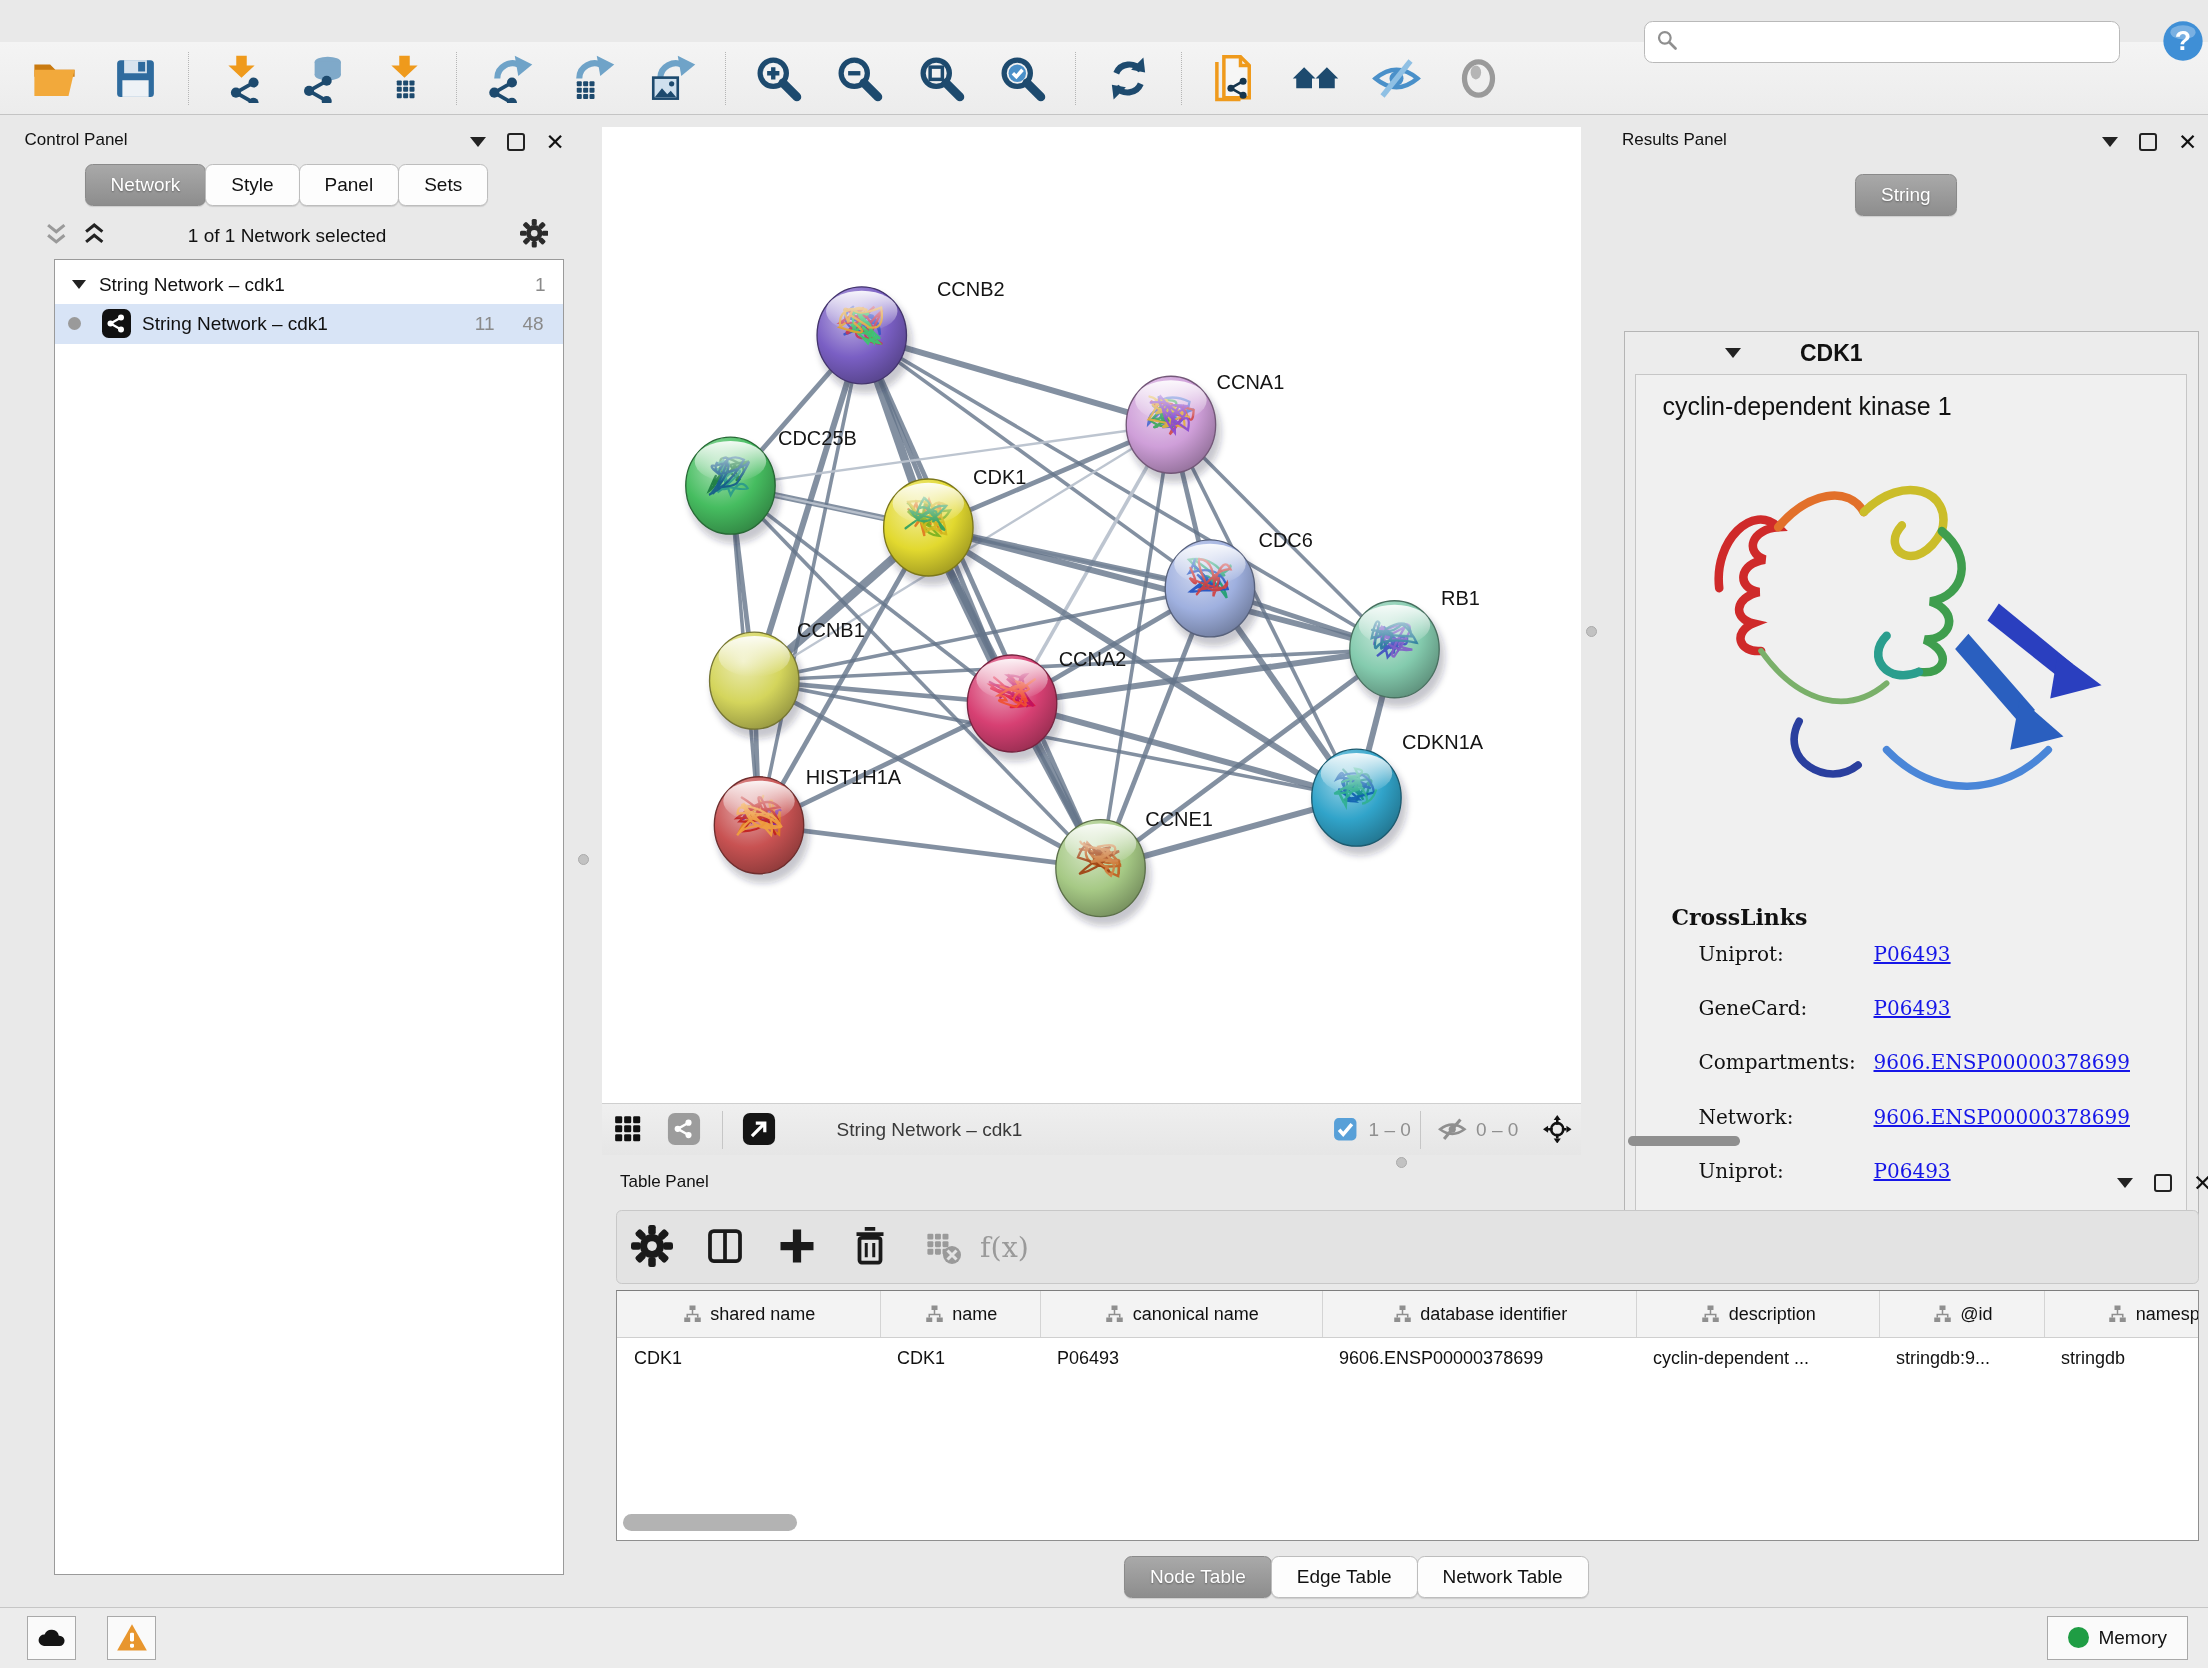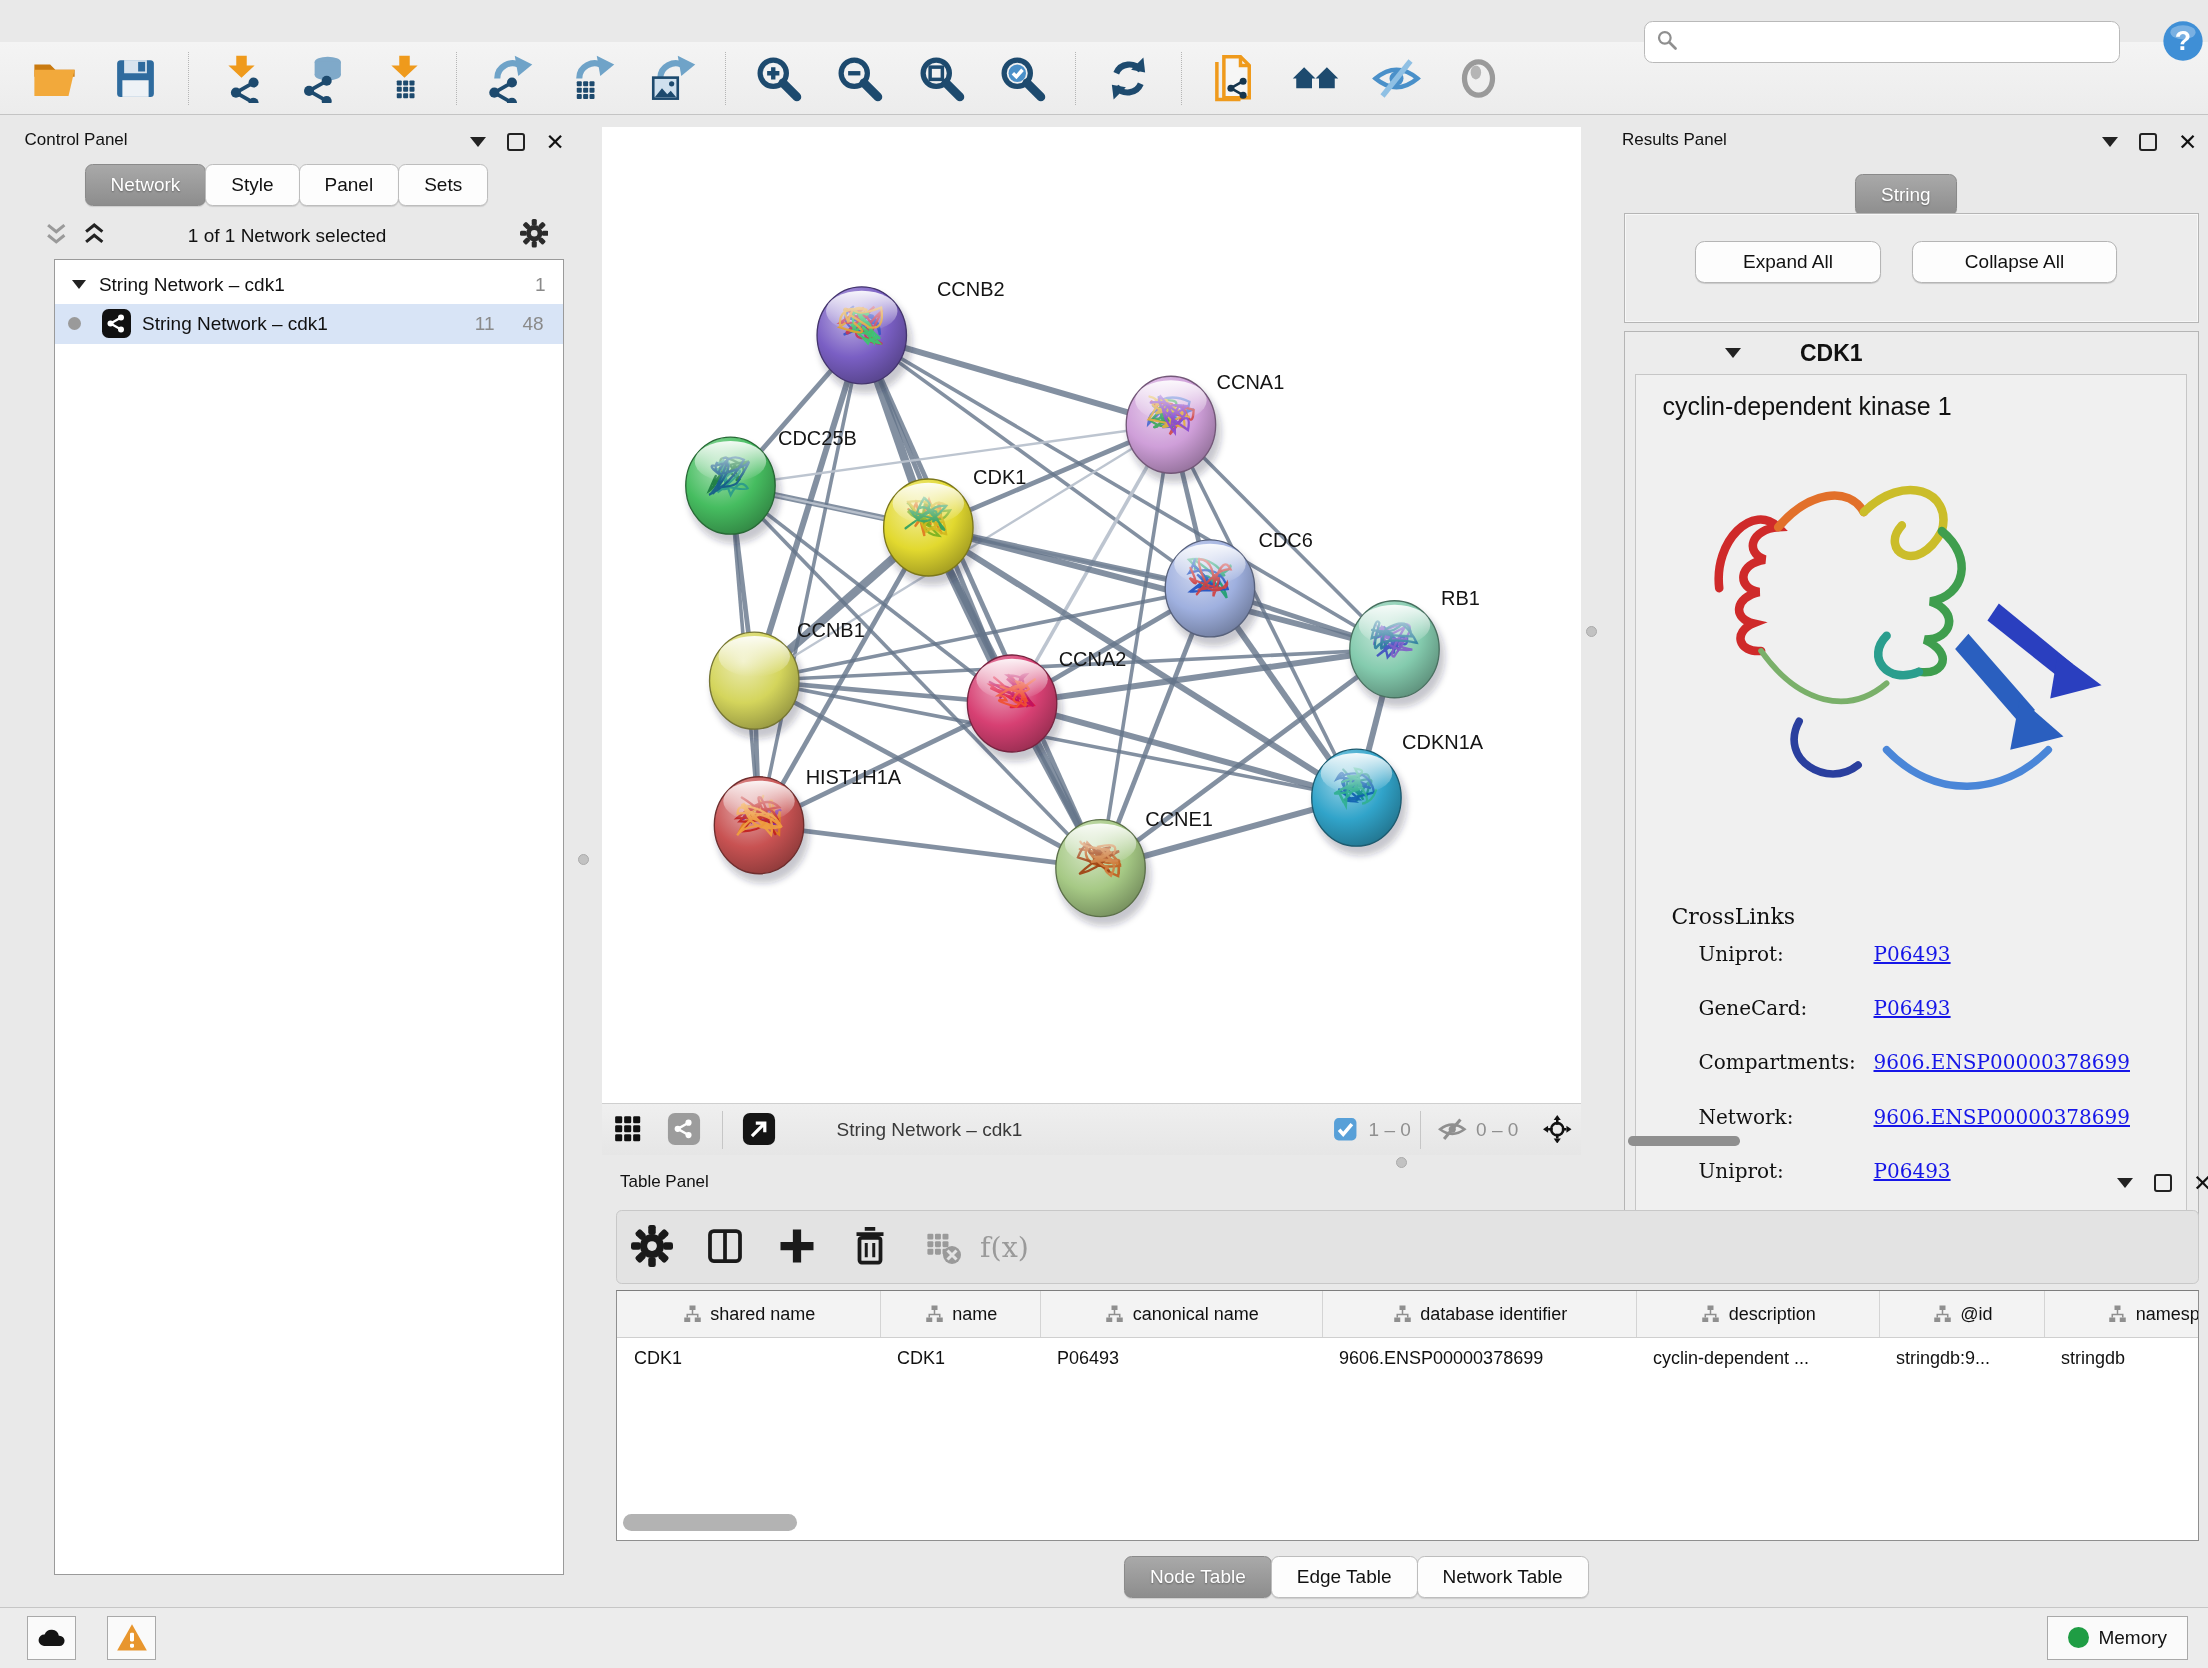--- a/index.html
+++ b/index.html
@@ -77,21 +77,21 @@
   .rbtn{position:absolute;top:27px;height:42px;background:#fdfdfd;border:1px solid #b5b5b5;border-radius:9.5px;
     font-size:19px;color:#111;display:flex;align-items:center;justify-content:center;box-shadow:0 1px 1px rgba(0,0,0,.15);}
   .rbox2{position:absolute;left:17px;top:211px;width:573px;height:917px;background:#ececec;
     border:1px solid #b5b5b5;}
   .rsecthead{position:absolute;left:0;top:0;width:100%;height:42px;display:flex;align-items:center;}
   .rinner{position:absolute;left:9.5px;top:42px;width:552px;height:864px;background:#f0f0f0;
     border:1px solid #c6c6c6;box-sizing:border-box;overflow:hidden;}
   .rdesc{position:absolute;left:27px;top:17px;font-size:25px;color:#111;}
   .ribbon{position:absolute;left:49px;top:61px;width:447px;height:447px;}
   .xl-title{position:absolute;left:36px;top:529px;font-family:"DejaVu Serif","Liberation Serif",serif;
-    font-weight:normal;font-size:22px;color:#111;}
+    font-weight:bold;font-size:22px;color:#111;}
   .xlrow{position:absolute;left:63px;width:476px;font-family:"DejaVu Serif","Liberation Serif",serif;
     font-size:20px;color:#111;display:flex;}
   .xlrow .lab{width:175px;}
   .xlrow a{color:#1616e8;text-decoration:underline;}
   .rscroll{position:absolute;left:21px;top:1016px;width:112px;height:9.5px;background:#8f8f8f;border-radius:4.8px;}
 
   
   .tpanel{left:599px;top:1166px;width:1609px;height:441px;}
   .ttoolbar{position:absolute;left:17px;top:44px;width:1583px;height:74px;background:#e3e3e3;
     border:1px solid #c8c8c8;border-radius:5.7px;display:flex;align-items:center;box-sizing:border-box;}
@@ -718,24 +718,20 @@
 
   <div class="abs rpanel">
     <div class="abs ptitle" style="left:15px;top:9.5px">Results Panel</div>
     <div class="pctl" style="left:495px">
       <span class="caret"></span>
       <span class="minbox"></span>
       <span class="closex">✕</span>
     </div>
     <div class="rtab">
       <span class="tabbtn sel">String</span>
-    </div>
-    <div class="rbox1">
-      <button class="rbtn" style="left:70px;width:186px">Expand All</button>
-      <button class="rbtn" style="left:287px;width:205px">Collapse All</button>
     </div>
     <div class="rbox2">
       <div class="rsecthead">
         <span class="caret" style="margin-left:100px"></span>
         <span style="margin-left:59px;font-size:23px;font-weight:bold;color:#111">CDK1</span>
       </div>
       <div class="rinner">
         <div class="rdesc">cyclin-dependent kinase 1</div>
 
         <svg class="ribbon" viewBox="0 0 470 470">

